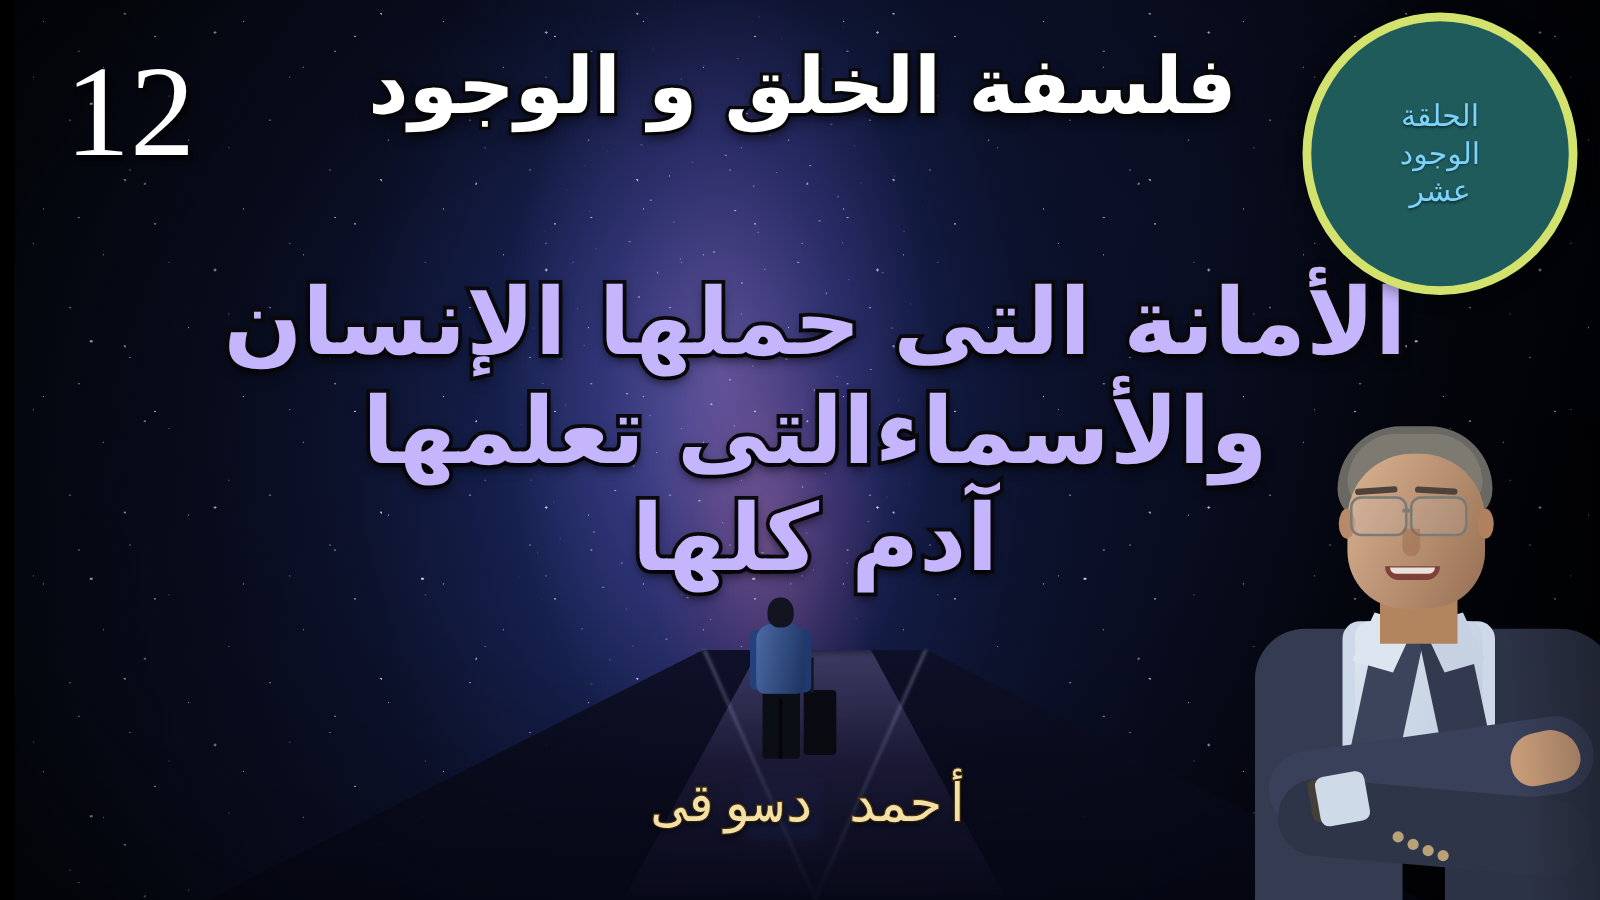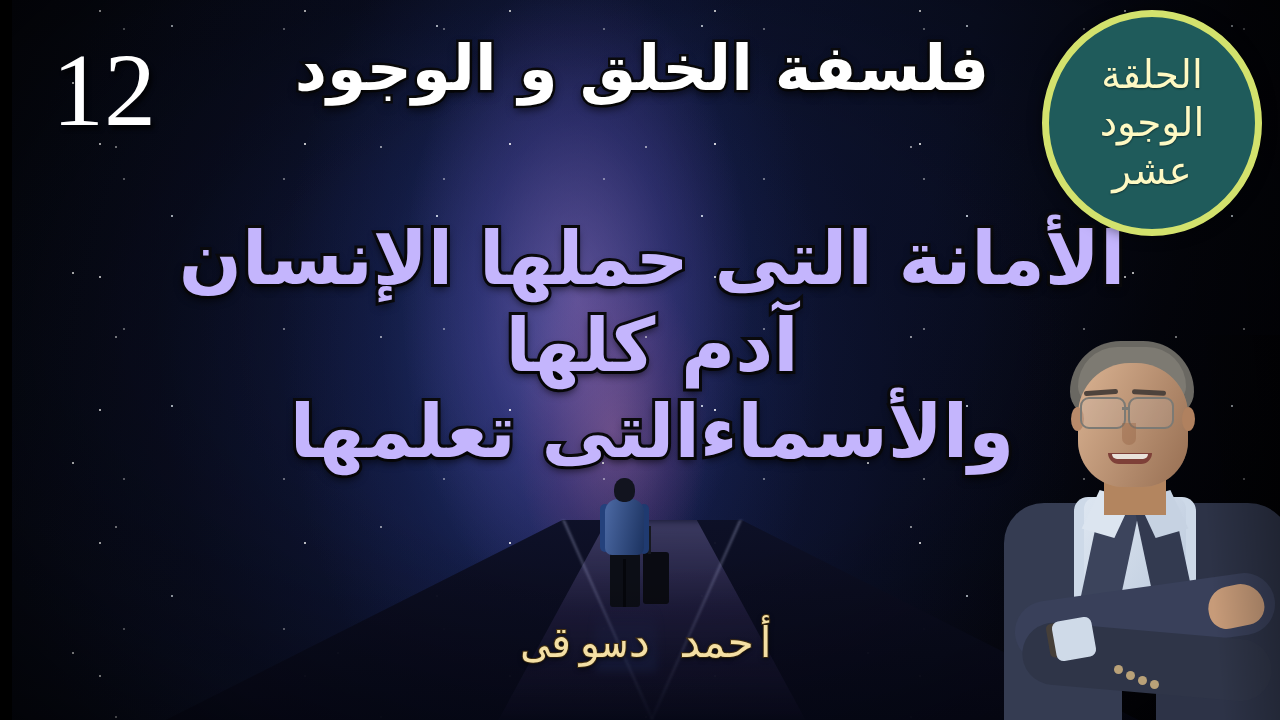--- a/index.html
+++ b/index.html
@@ -124,22 +124,22 @@
     border-radius:50%;
     border:7px solid #d3e26d;
     background:#1f5b5b;
     box-shadow:0 0 14px rgba(0,0,0,.55);
     display:flex;flex-direction:column;align-items:center;justify-content:center;
     gap:2px;
     direction:rtl;
   }
   .badge span{
     display:block;
-    color:#fef9c3;
-    font-size:39px;line-height:1.18;
+    color:#7dd3fc;
+    font-size:24px;line-height:1.18;
     font-weight:400;
     letter-spacing:.5px;
     text-shadow:0 1px 2px rgba(0,0,0,.45);
   }
 
   
   .portrait{position:absolute;right:-4px;bottom:0;width:300px;height:385px;}
   .p-hair{position:absolute;left:74px;top:6px;width:124px;height:76px;border-radius:60px 60px 30px 30px;background:#6a6862;}
   .p-hair::after{content:"";position:absolute;left:8px;top:6px;width:108px;height:58px;border-radius:54px 54px 26px 26px;background:#7d7a72;}
   .p-head{position:absolute;left:82px;top:28px;width:110px;height:124px;border-radius:52px 52px 46px 46px;background:#c69a78;}
@@ -244,22 +244,22 @@
   </div>
 
   <div class="vignette"></div>
 
   <div class="ep-num">12</div>
 
   <div class="series-title">فلسفة الخلق و الوجود</div>
 
   <div class="headline">
     <span class="ln">الأمانة التى حملها الإنسان</span>
+    <span class="ln">والأسماءالتى تعلمها</span>
     <span class="ln">آدم كلها</span>
-    <span class="ln">والأسماءالتى تعلمها</span>
   </div>
 
   <div class="byline">أحمد دسوقى</div>
 
   <div class="badge">
     <span>الحلقة</span>
     <span>الوجود</span>
     <span>عشر</span>
   </div>
 

